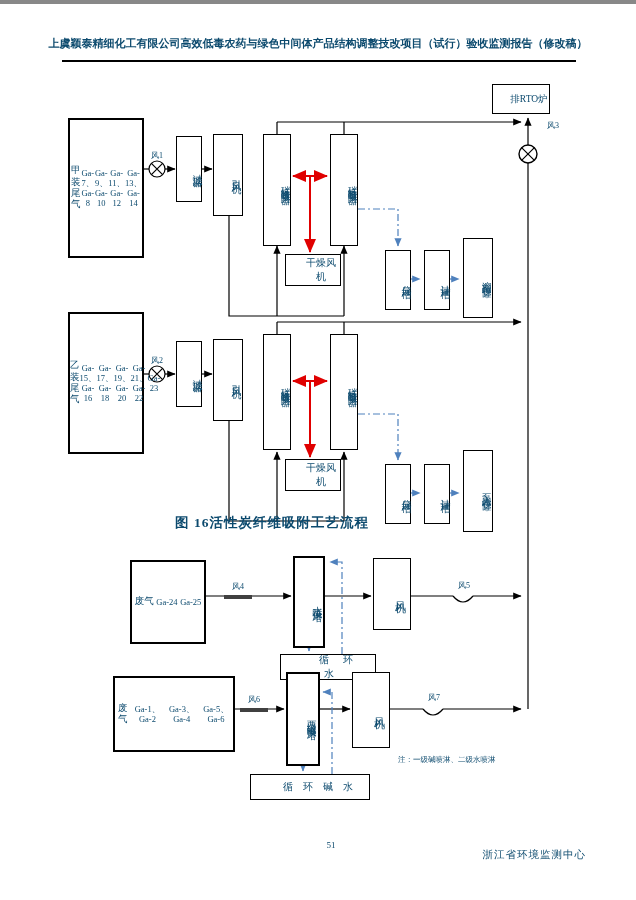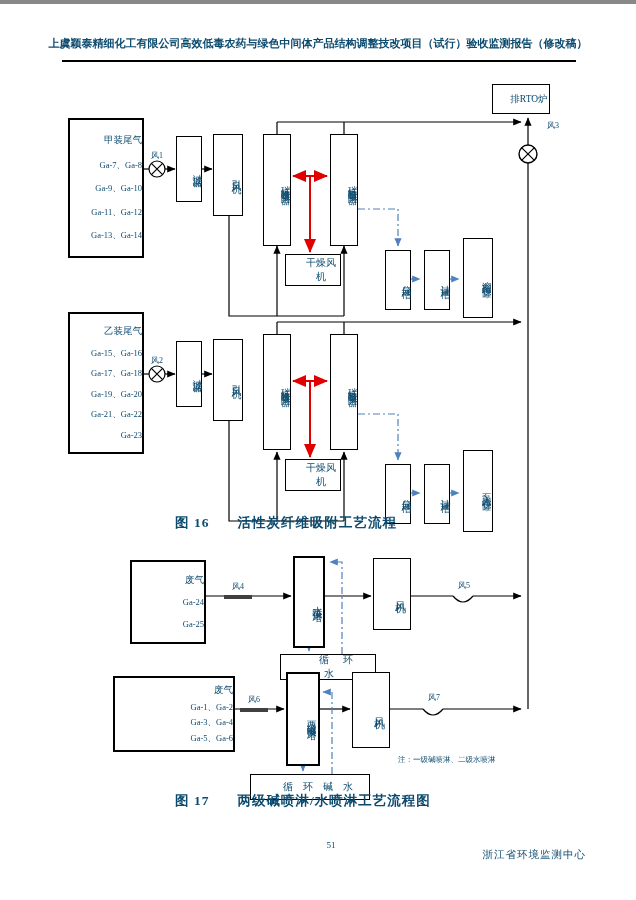--- a/index.html
+++ b/index.html
@@ -8,25 +8,25 @@
     font-family:"Liberation Serif","DejaVu Serif",serif;color:#0c4a6e;overflow:hidden;
   }
   .box{
     position:absolute;box-sizing:border-box;border:1px solid #000;background:#fff;
     display:flex;align-items:center;justify-content:center;text-align:center;padding-left:16px;
   }
   .thick{border-width:2px;}
   .med{border-width:1.5px;}
   .vtext{writing-mode:vertical-rl;text-orientation:upright;letter-spacing:2px;font-size:10px;line-height:1;}
   .vsmall{font-size:9.5px;}
-  .srcbox{flex-direction:column;justify-content:space-evenly;padding:2px 0;font-size:8.5px;line-height:1.2;align-items:flex-end;}
+  .srcbox{flex-direction:row;justify-content:space-evenly;padding:2px 0;font-size:8.5px;line-height:1.2;}
   .srcbox .ttl{font-size:9.5px;}
   .fanlabel{position:absolute;font-size:8px;text-align:center;}
   .fanlabel.ul{border-bottom:4px solid #404040;background:#fff;}
-  .caption{position:absolute;font-size:13.5px;font-weight:bold;letter-spacing:1px;display:flex;gap:28px;}
+  .caption{position:absolute;font-size:13.5px;font-weight:bold;letter-spacing:1px;display:flex;}
   .header{
     position:absolute;left:0;top:32px;width:636px;text-align:center;
     font-size:11px;font-weight:600;letter-spacing:0px;white-space:nowrap;
   }
   .hrule{position:absolute;left:62px;top:56px;width:514px;border-top:2px solid #000;}
   .note{position:absolute;font-size:7.5px;letter-spacing:0px;}
   .spread{letter-spacing:14px;text-indent:14px;font-size:10px;}
   .spread2{letter-spacing:10px;text-indent:10px;font-size:10px;}
   .pagenum{position:absolute;left:313px;top:836px;width:36px;text-align:center;font-size:9px;}
   .org{position:absolute;left:452px;top:844px;width:134px;text-align:right;font-size:10.5px;letter-spacing:1px;}
@@ -175,20 +175,16 @@
     <span>Ga-3、Ga-4</span>
     <span>Ga-5、Ga-6</span>
   </div>
   <div class="fanlabel ul" style="left:240px;top:690px;width:28px;height:14px;">风6</div>
   <div class="box thick vtext vsmall" style="left:286px;top:668px;width:34px;height:94px;">两级碱喷淋塔</div>
   <div class="box vtext" style="left:352px;top:668px;width:38px;height:76px;font-size:11px;">风机</div>
   <div class="fanlabel" style="left:420px;top:688px;width:28px;">风7</div>
   <div class="box spread2" style="left:250px;top:770px;width:120px;height:26px;">循环碱水</div>
   <div class="note" style="left:398px;top:751px;width:160px;">注：一级碱喷淋、二级水喷淋</div>
 
-  <div class="caption" style="left:175px;top:788px;">
-    <span>图 17</span>
-    <span>两级碱喷淋/水喷淋工艺流程图</span>
-  </div>
 
   <div class="pagenum">51</div>
   <div class="org">浙江省环境监测中心</div>
 </div>
 
 </body></html>

